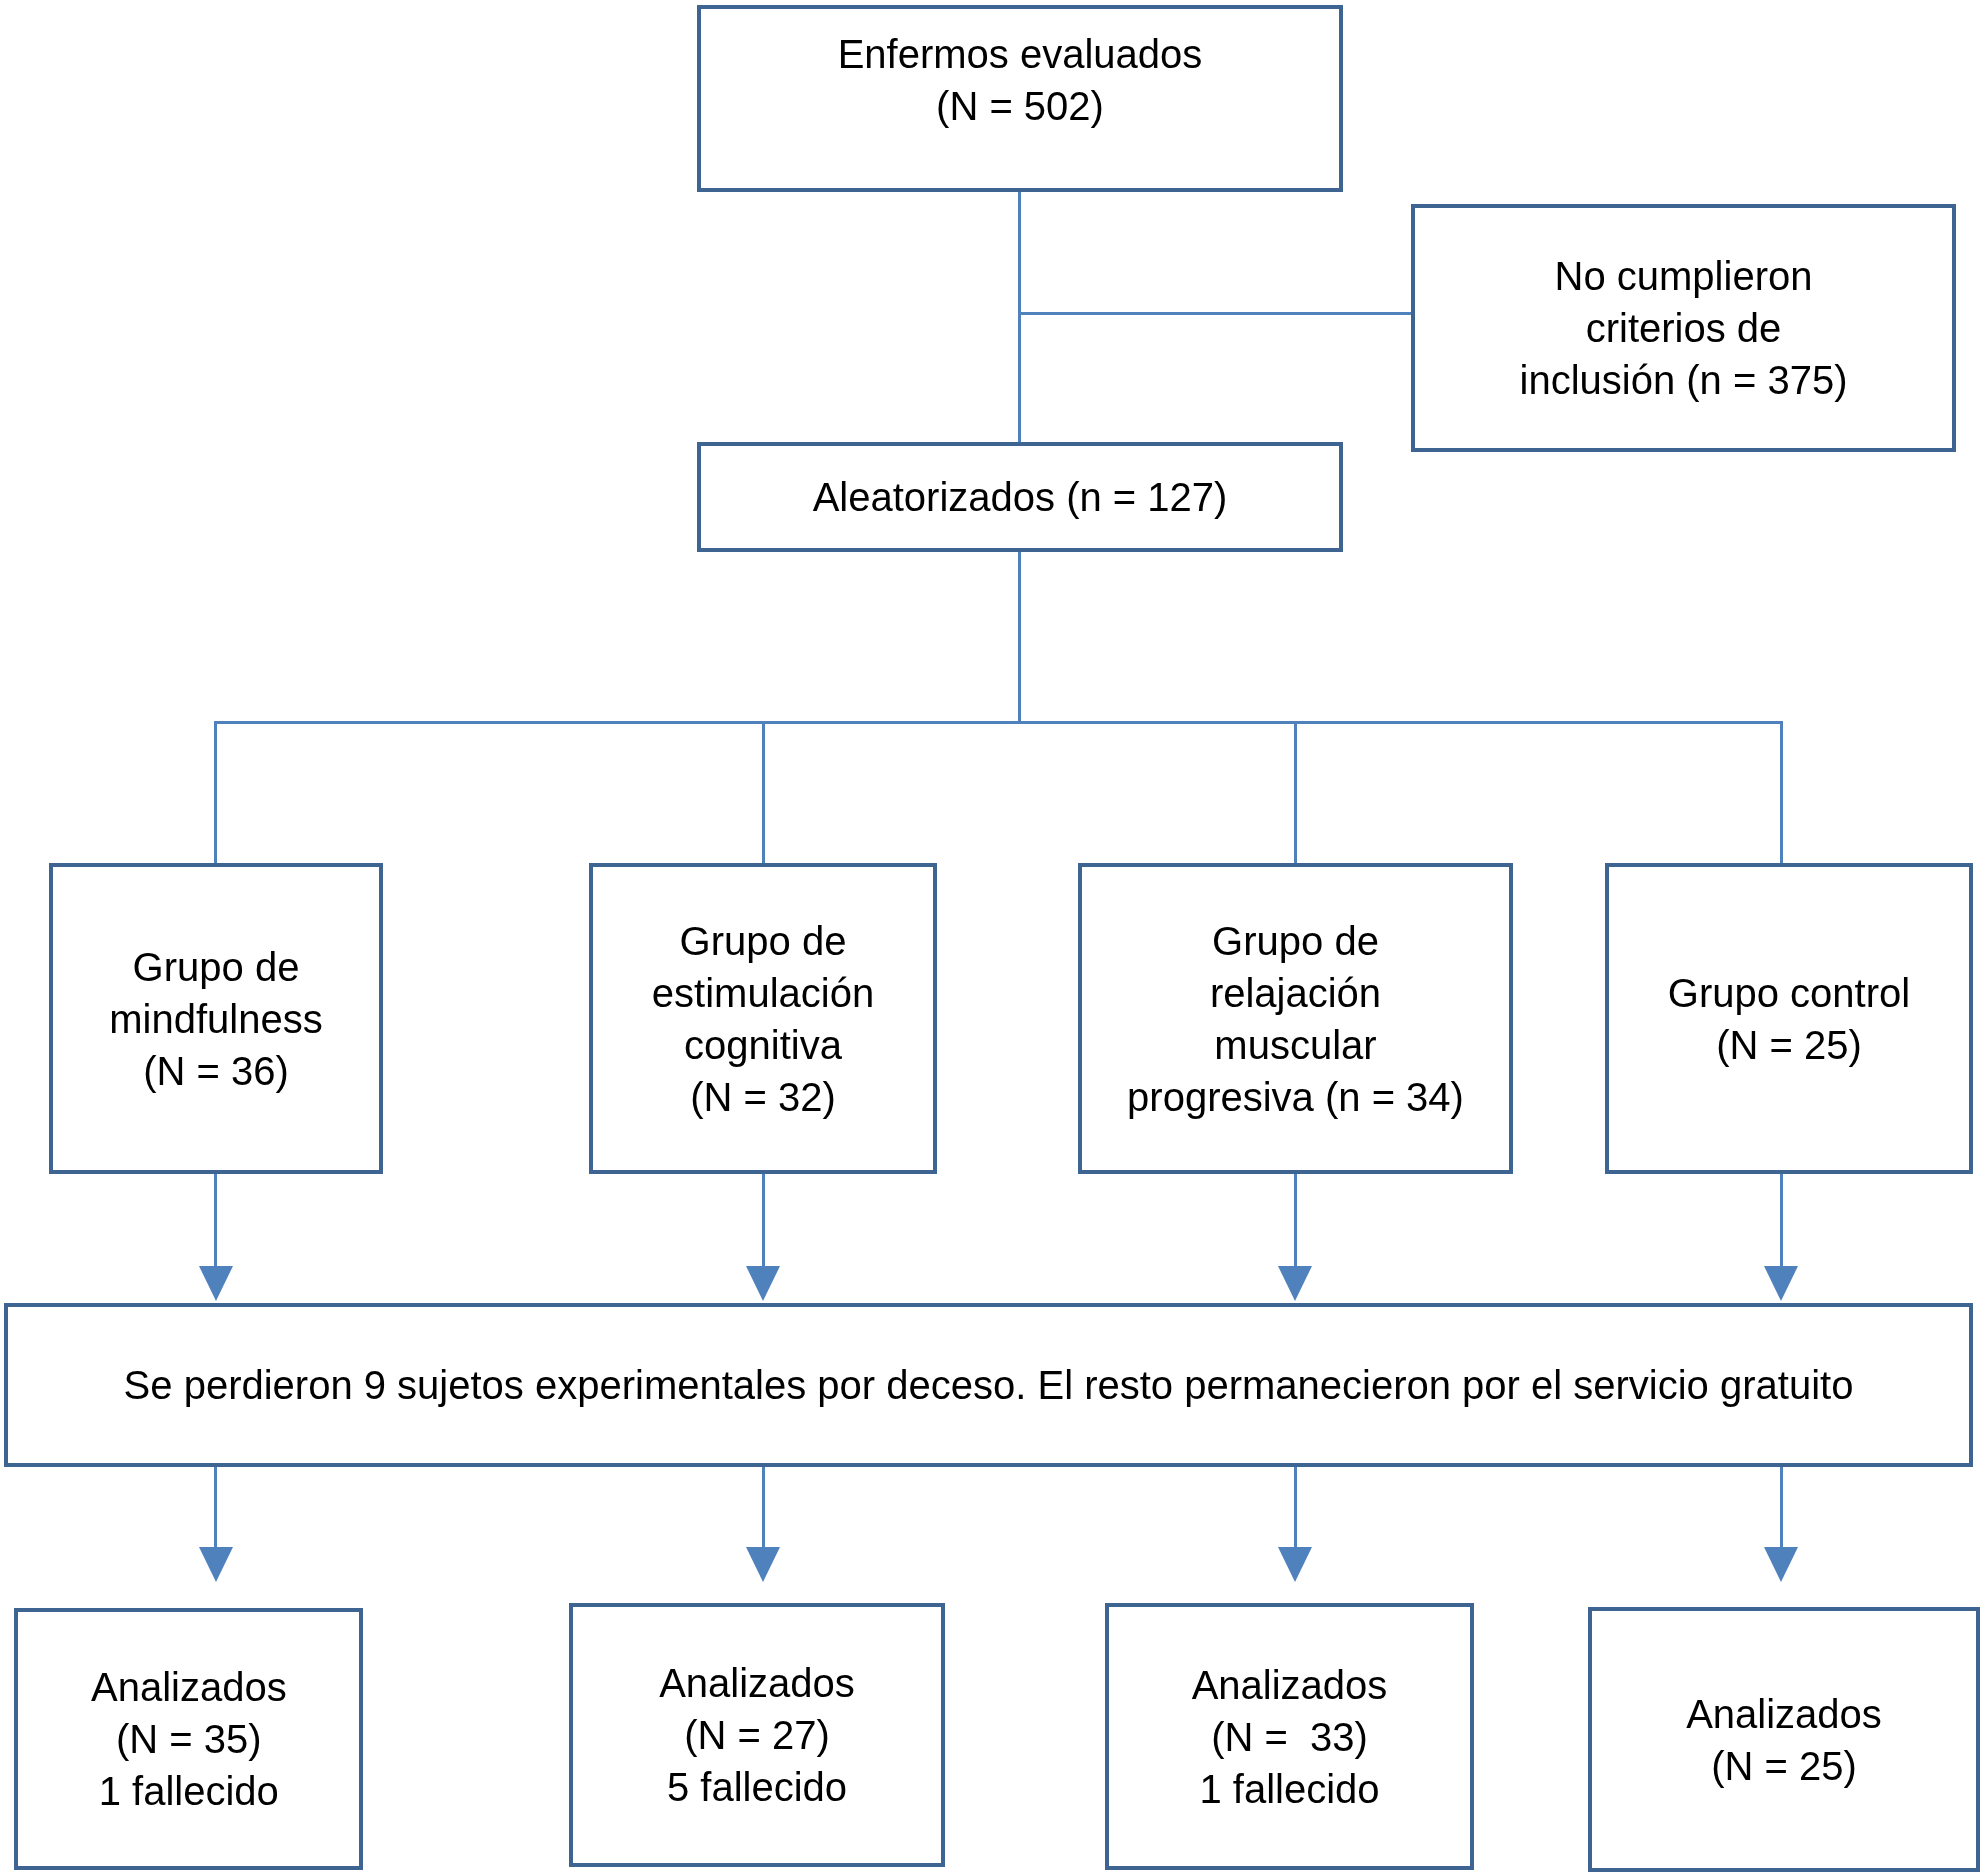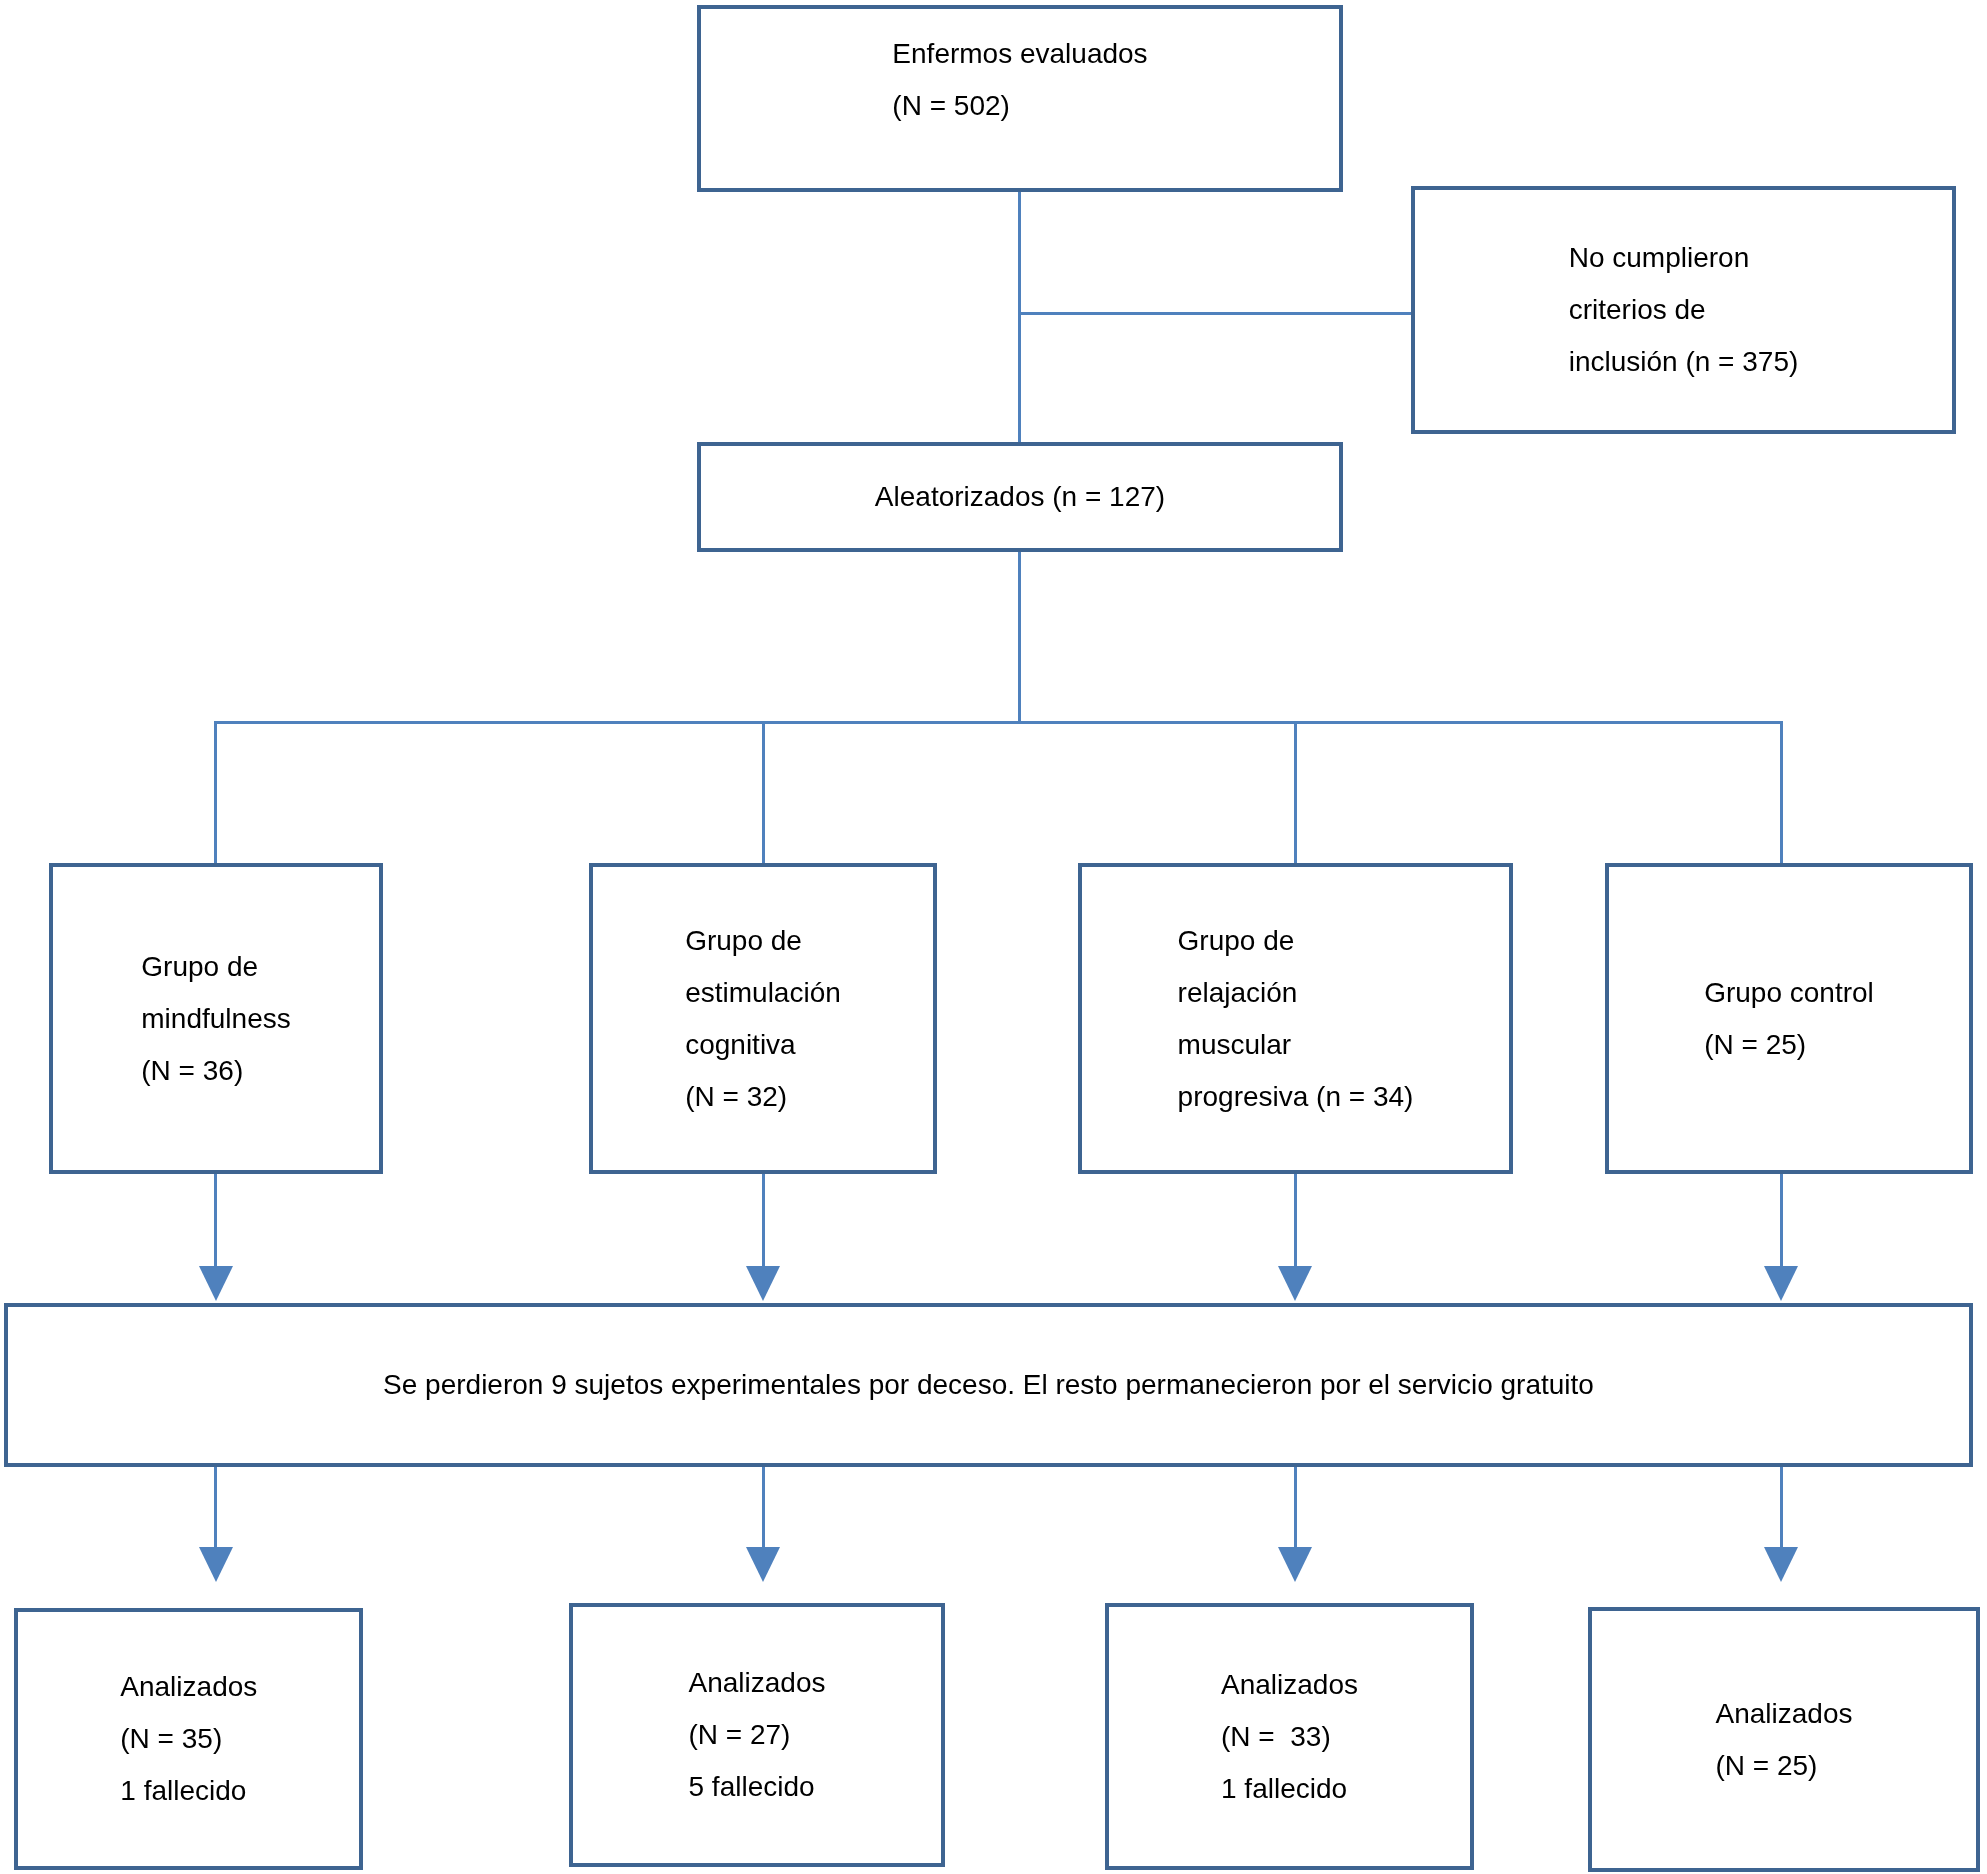--- a/index.html
+++ b/index.html
@@ -21,41 +21,41 @@
     box-sizing: border-box;
     border: 4px solid var(--box-border, #3e6491);
     background: #ffffff;
     display: flex;
     align-items: center;
     justify-content: center;
   }
   .node-label {
     display: block;
     white-space: pre-wrap;
-    text-align: left;
-    font-size: 28px;
+    text-align: center;
+    font-size: 40px;
     line-height: 52px;
   }
   .vline, .hline {
     position: absolute;
     background: var(--connector, #4f81bd);
   }
   .vline { width: 3.2px; }
   .hline { height: 3.2px; }
   .arrow-head {
     position: absolute;
     width: 0;
     height: 0;
     border-left: 17.5px solid transparent;
     border-right: 17.5px solid transparent;
     border-top: 35px solid var(--connector, #4f81bd);
   }
   
   #assessed   { left: 697px;  top: 4.8px;    width: 646px;  height: 187px; align-items: flex-start; padding-top: 19px; }
-  #excluded   { left: 1411px; top: 186px;  width: 545px;  height: 248px; }
+  #excluded   { left: 1411px; top: 204px;  width: 545px;  height: 248px; }
   #randomized { left: 697px;  top: 442px;  width: 646px;  height: 110px; }
   #g1 { left: 49px;   top: 863px; width: 334px; height: 311px; }
   #g2 { left: 589px;  top: 863px; width: 348px; height: 311px; }
   #g3 { left: 1078px; top: 863px; width: 435px; height: 311px; }
   #g4 { left: 1605px; top: 863px; width: 368px; height: 311px; }
   #lost { left: 4px; top: 1303px; width: 1969px; height: 164px; }
   #a1 { left: 14.3px;   top: 1608px; width: 349px; height: 262px; }
   #a2 { left: 569px;  top: 1603px; width: 376px; height: 264px; }
   #a3 { left: 1105px; top: 1603px; width: 369px; height: 267px; }
   #a4 { left: 1588px; top: 1607px; width: 392px; height: 265px; }

